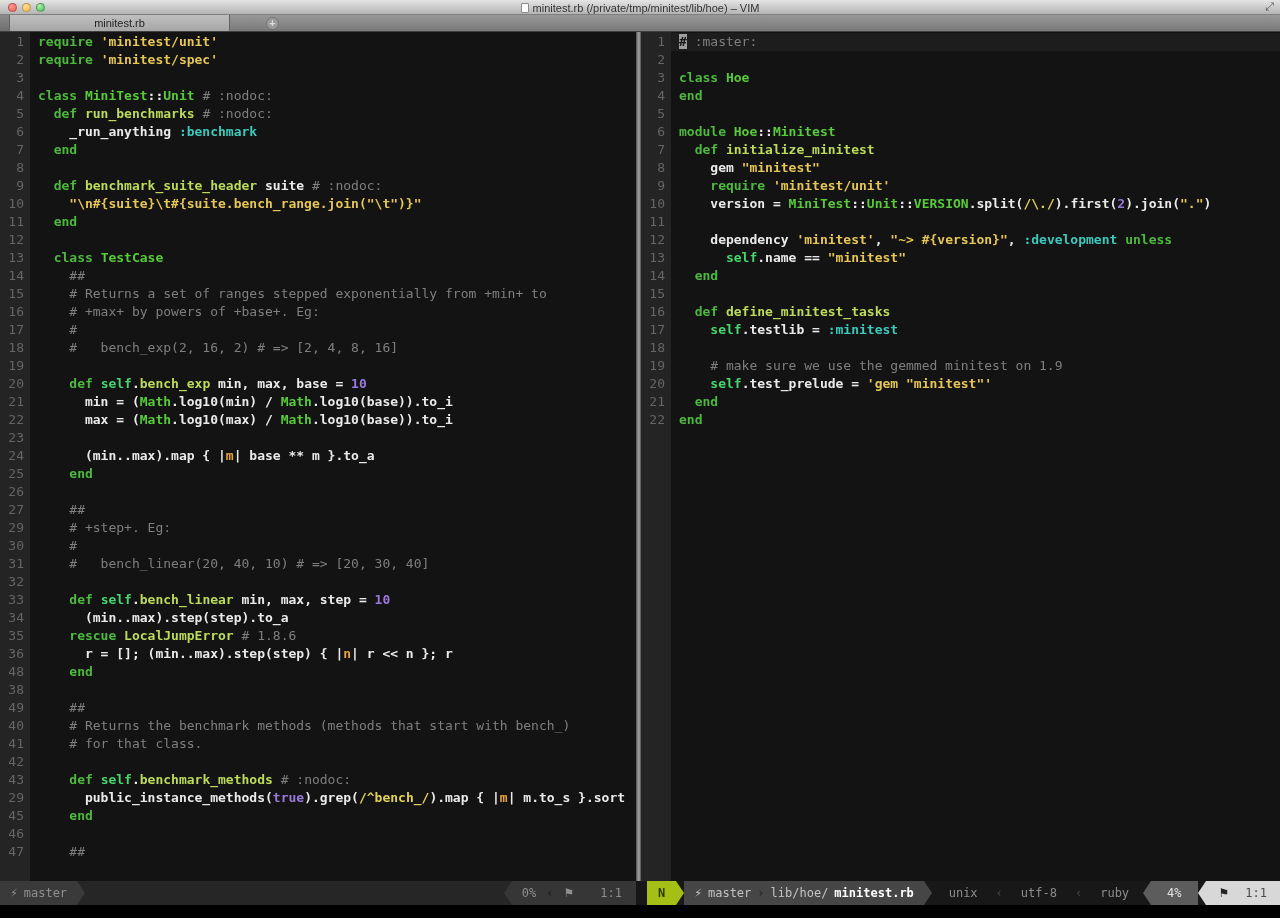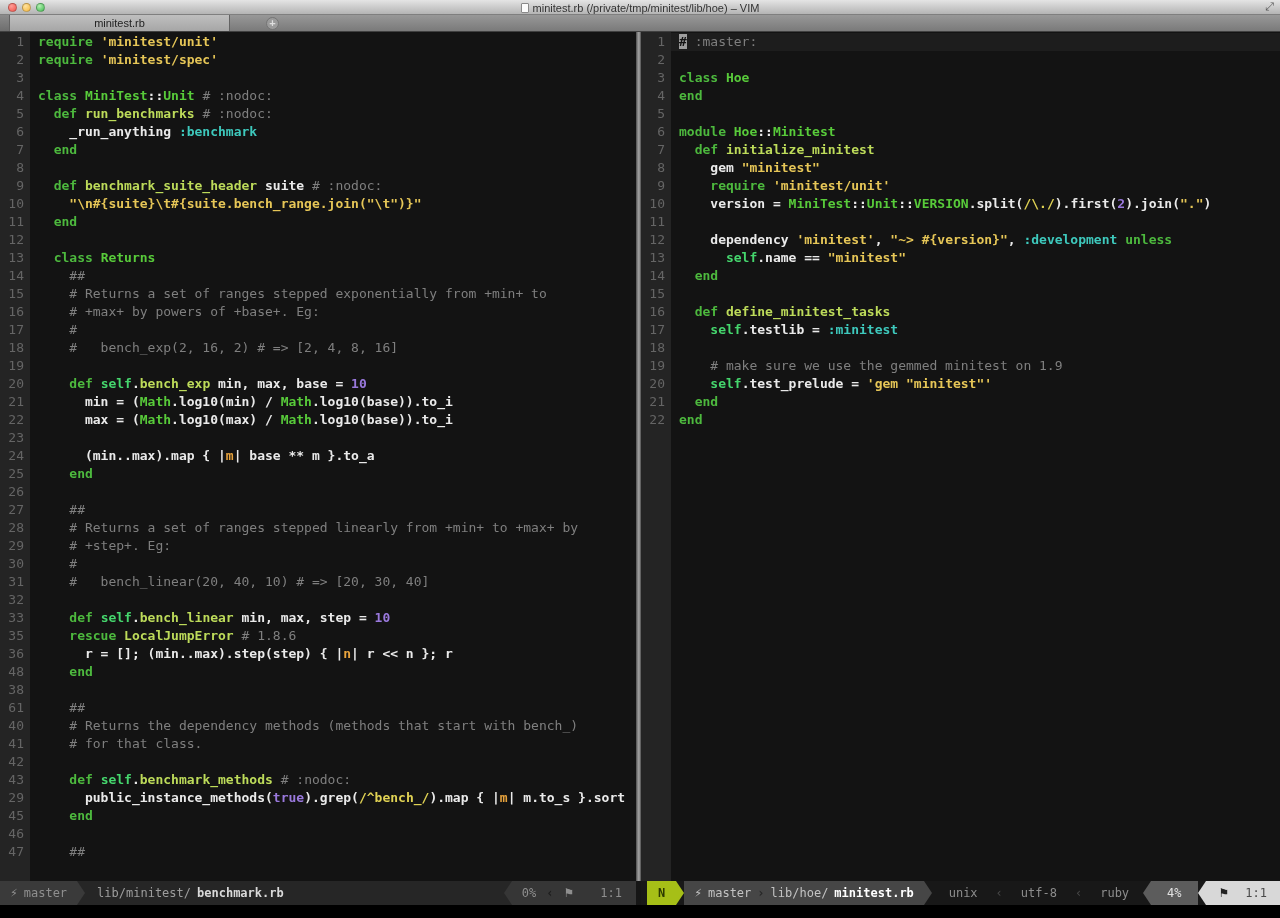--- a/index.html
+++ b/index.html
@@ -120,47 +120,47 @@
         <div class="line"><span class="ln">3</span><span class="code"></span></div>
         <div class="line"><span class="ln">4</span><span class="code"><span class="tk-k">class</span><span class="tk-p"> </span><span class="tk-c">MiniTest</span><span class="tk-p">::</span><span class="tk-c">Unit</span><span class="tk-p"> </span><span class="tk-m"># :nodoc:</span></span></div>
         <div class="line"><span class="ln">5</span><span class="code"><span class="tk-p">  </span><span class="tk-k">def</span><span class="tk-p"> </span><span class="tk-f">run_benchmarks</span><span class="tk-p"> </span><span class="tk-m"># :nodoc:</span></span></div>
         <div class="line"><span class="ln">6</span><span class="code"><span class="tk-p">    _run_anything </span><span class="tk-y">:benchmark</span></span></div>
         <div class="line"><span class="ln">7</span><span class="code"><span class="tk-p">  </span><span class="tk-k">end</span></span></div>
         <div class="line"><span class="ln">8</span><span class="code"></span></div>
         <div class="line"><span class="ln">9</span><span class="code"><span class="tk-p">  </span><span class="tk-k">def</span><span class="tk-p"> </span><span class="tk-f">benchmark_suite_header</span><span class="tk-p"> suite </span><span class="tk-m"># :nodoc:</span></span></div>
         <div class="line"><span class="ln">10</span><span class="code"><span class="tk-p">    </span><span class="tk-s">"\n#{suite}\t#{suite.bench_range.join("\t")}"</span></span></div>
         <div class="line"><span class="ln">11</span><span class="code"><span class="tk-p">  </span><span class="tk-k">end</span></span></div>
         <div class="line"><span class="ln">12</span><span class="code"></span></div>
-        <div class="line"><span class="ln">13</span><span class="code"><span class="tk-p">  </span><span class="tk-k">class</span><span class="tk-p"> </span><span class="tk-c">Returns</span></span></div>
+        <div class="line"><span class="ln">13</span><span class="code"><span class="tk-p">  </span><span class="tk-k">class</span><span class="tk-p"> </span><span class="tk-c">TestCase</span></span></div>
         <div class="line"><span class="ln">14</span><span class="code"><span class="tk-p">    </span><span class="tk-m">##</span></span></div>
         <div class="line"><span class="ln">15</span><span class="code"><span class="tk-p">    </span><span class="tk-m"># Returns a set of ranges stepped exponentially from +min+ to</span></span></div>
         <div class="line"><span class="ln">16</span><span class="code"><span class="tk-p">    </span><span class="tk-m"># +max+ by powers of +base+. Eg:</span></span></div>
         <div class="line"><span class="ln">17</span><span class="code"><span class="tk-p">    </span><span class="tk-m">#</span></span></div>
         <div class="line"><span class="ln">18</span><span class="code"><span class="tk-p">    </span><span class="tk-m">#   bench_exp(2, 16, 2) # =&gt; [2, 4, 8, 16]</span></span></div>
         <div class="line"><span class="ln">19</span><span class="code"></span></div>
         <div class="line"><span class="ln">20</span><span class="code"><span class="tk-p">    </span><span class="tk-k">def</span><span class="tk-p"> </span><span class="tk-e">self</span><span class="tk-p">.</span><span class="tk-f">bench_exp</span><span class="tk-p"> min, max, base = </span><span class="tk-n">10</span></span></div>
         <div class="line"><span class="ln">21</span><span class="code"><span class="tk-p">      min = (</span><span class="tk-c">Math</span><span class="tk-p">.log10(min) / </span><span class="tk-c">Math</span><span class="tk-p">.log10(base)).to_i</span></span></div>
         <div class="line"><span class="ln">22</span><span class="code"><span class="tk-p">      max = (</span><span class="tk-c">Math</span><span class="tk-p">.log10(max) / </span><span class="tk-c">Math</span><span class="tk-p">.log10(base)).to_i</span></span></div>
         <div class="line"><span class="ln">23</span><span class="code"></span></div>
         <div class="line"><span class="ln">24</span><span class="code"><span class="tk-p">      (min..max).map { |</span><span class="tk-o">m</span><span class="tk-p">| base ** m }.to_a</span></span></div>
         <div class="line"><span class="ln">25</span><span class="code"><span class="tk-p">    </span><span class="tk-k">end</span></span></div>
         <div class="line"><span class="ln">26</span><span class="code"></span></div>
         <div class="line"><span class="ln">27</span><span class="code"><span class="tk-p">    </span><span class="tk-m">##</span></span></div>
-        <div class="line"><span class="ln">28</span><span class="code"><span class="tk-p">    </span><span class="tk-m"># Returns a set of ranges stepped linearly from +min+ to +max+ by</span></span></div>
         <div class="line"><span class="ln">29</span><span class="code"><span class="tk-p">    </span><span class="tk-m"># +step+. Eg:</span></span></div>
         <div class="line"><span class="ln">30</span><span class="code"><span class="tk-p">    </span><span class="tk-m">#</span></span></div>
         <div class="line"><span class="ln">31</span><span class="code"><span class="tk-p">    </span><span class="tk-m">#   bench_linear(20, 40, 10) # =&gt; [20, 30, 40]</span></span></div>
         <div class="line"><span class="ln">32</span><span class="code"></span></div>
         <div class="line"><span class="ln">33</span><span class="code"><span class="tk-p">    </span><span class="tk-k">def</span><span class="tk-p"> </span><span class="tk-e">self</span><span class="tk-p">.</span><span class="tk-f">bench_linear</span><span class="tk-p"> min, max, step = </span><span class="tk-n">10</span></span></div>
+        <div class="line"><span class="ln">34</span><span class="code"><span class="tk-p">      (min..max).step(step).to_a</span></span></div>
         <div class="line"><span class="ln">35</span><span class="code"><span class="tk-p">    </span><span class="tk-k">rescue</span><span class="tk-p"> </span><span class="tk-f">LocalJumpError</span><span class="tk-p"> </span><span class="tk-m"># 1.8.6</span></span></div>
         <div class="line"><span class="ln">36</span><span class="code"><span class="tk-p">      r = []; (min..max).step(step) { |</span><span class="tk-o">n</span><span class="tk-p">| r &lt;&lt; n }; r</span></span></div>
         <div class="line"><span class="ln">48</span><span class="code"><span class="tk-p">    </span><span class="tk-k">end</span></span></div>
         <div class="line"><span class="ln">38</span><span class="code"></span></div>
-        <div class="line"><span class="ln">61</span><span class="code"><span class="tk-p">    </span><span class="tk-m">##</span></span></div>
-        <div class="line"><span class="ln">40</span><span class="code"><span class="tk-p">    </span><span class="tk-m"># Returns the dependency methods (methods that start with bench_)</span></span></div>
+        <div class="line"><span class="ln">49</span><span class="code"><span class="tk-p">    </span><span class="tk-m">##</span></span></div>
+        <div class="line"><span class="ln">40</span><span class="code"><span class="tk-p">    </span><span class="tk-m"># Returns the benchmark methods (methods that start with bench_)</span></span></div>
         <div class="line"><span class="ln">41</span><span class="code"><span class="tk-p">    </span><span class="tk-m"># for that class.</span></span></div>
         <div class="line"><span class="ln">42</span><span class="code"></span></div>
         <div class="line"><span class="ln">43</span><span class="code"><span class="tk-p">    </span><span class="tk-k">def</span><span class="tk-p"> </span><span class="tk-e">self</span><span class="tk-p">.</span><span class="tk-f">benchmark_methods</span><span class="tk-p"> </span><span class="tk-m"># :nodoc:</span></span></div>
         <div class="line"><span class="ln">29</span><span class="code"><span class="tk-p">      public_instance_methods(</span><span class="tk-n">true</span><span class="tk-p">).grep(</span><span class="tk-r">/^bench_/</span><span class="tk-p">).map { |</span><span class="tk-o">m</span><span class="tk-p">| m.to_s }.sort</span></span></div>
         <div class="line"><span class="ln">45</span><span class="code"><span class="tk-p">    </span><span class="tk-k">end</span></span></div>
         <div class="line"><span class="ln">46</span><span class="code"></span></div>
         <div class="line"><span class="ln">47</span><span class="code"><span class="tk-p">    </span><span class="tk-m">##</span></span></div>
       </div>
     <div class="divider"></div>
     <div class="pane pane-right">
@@ -190,24 +190,20 @@
   </div>
 
   <div class="statusrow">
 
     <div class="status status-left">
       <div class="seg seg-branch-i">
         <span class="bolt">⚡</span>
         <span>master</span>
       </div>
       <span class="tri-r" style="border-left-color:#3a3a3a"></span>
-      <div class="seg seg-path-i">
-        <span>lib/minitest/</span>
-          <b>benchmark.rb</b>
-      </div>
       <div class="spacer"></div>
       <span class="tri-l" style="border-right-color:#363636"></span>
       <div class="seg seg-pct-i">
         <span>0%</span>
         <span class="thin-sep">‹</span>
         <span class="flag">⚑</span>
         <span class="pos-i">1:1</span>
       </div>
     </div>
 

